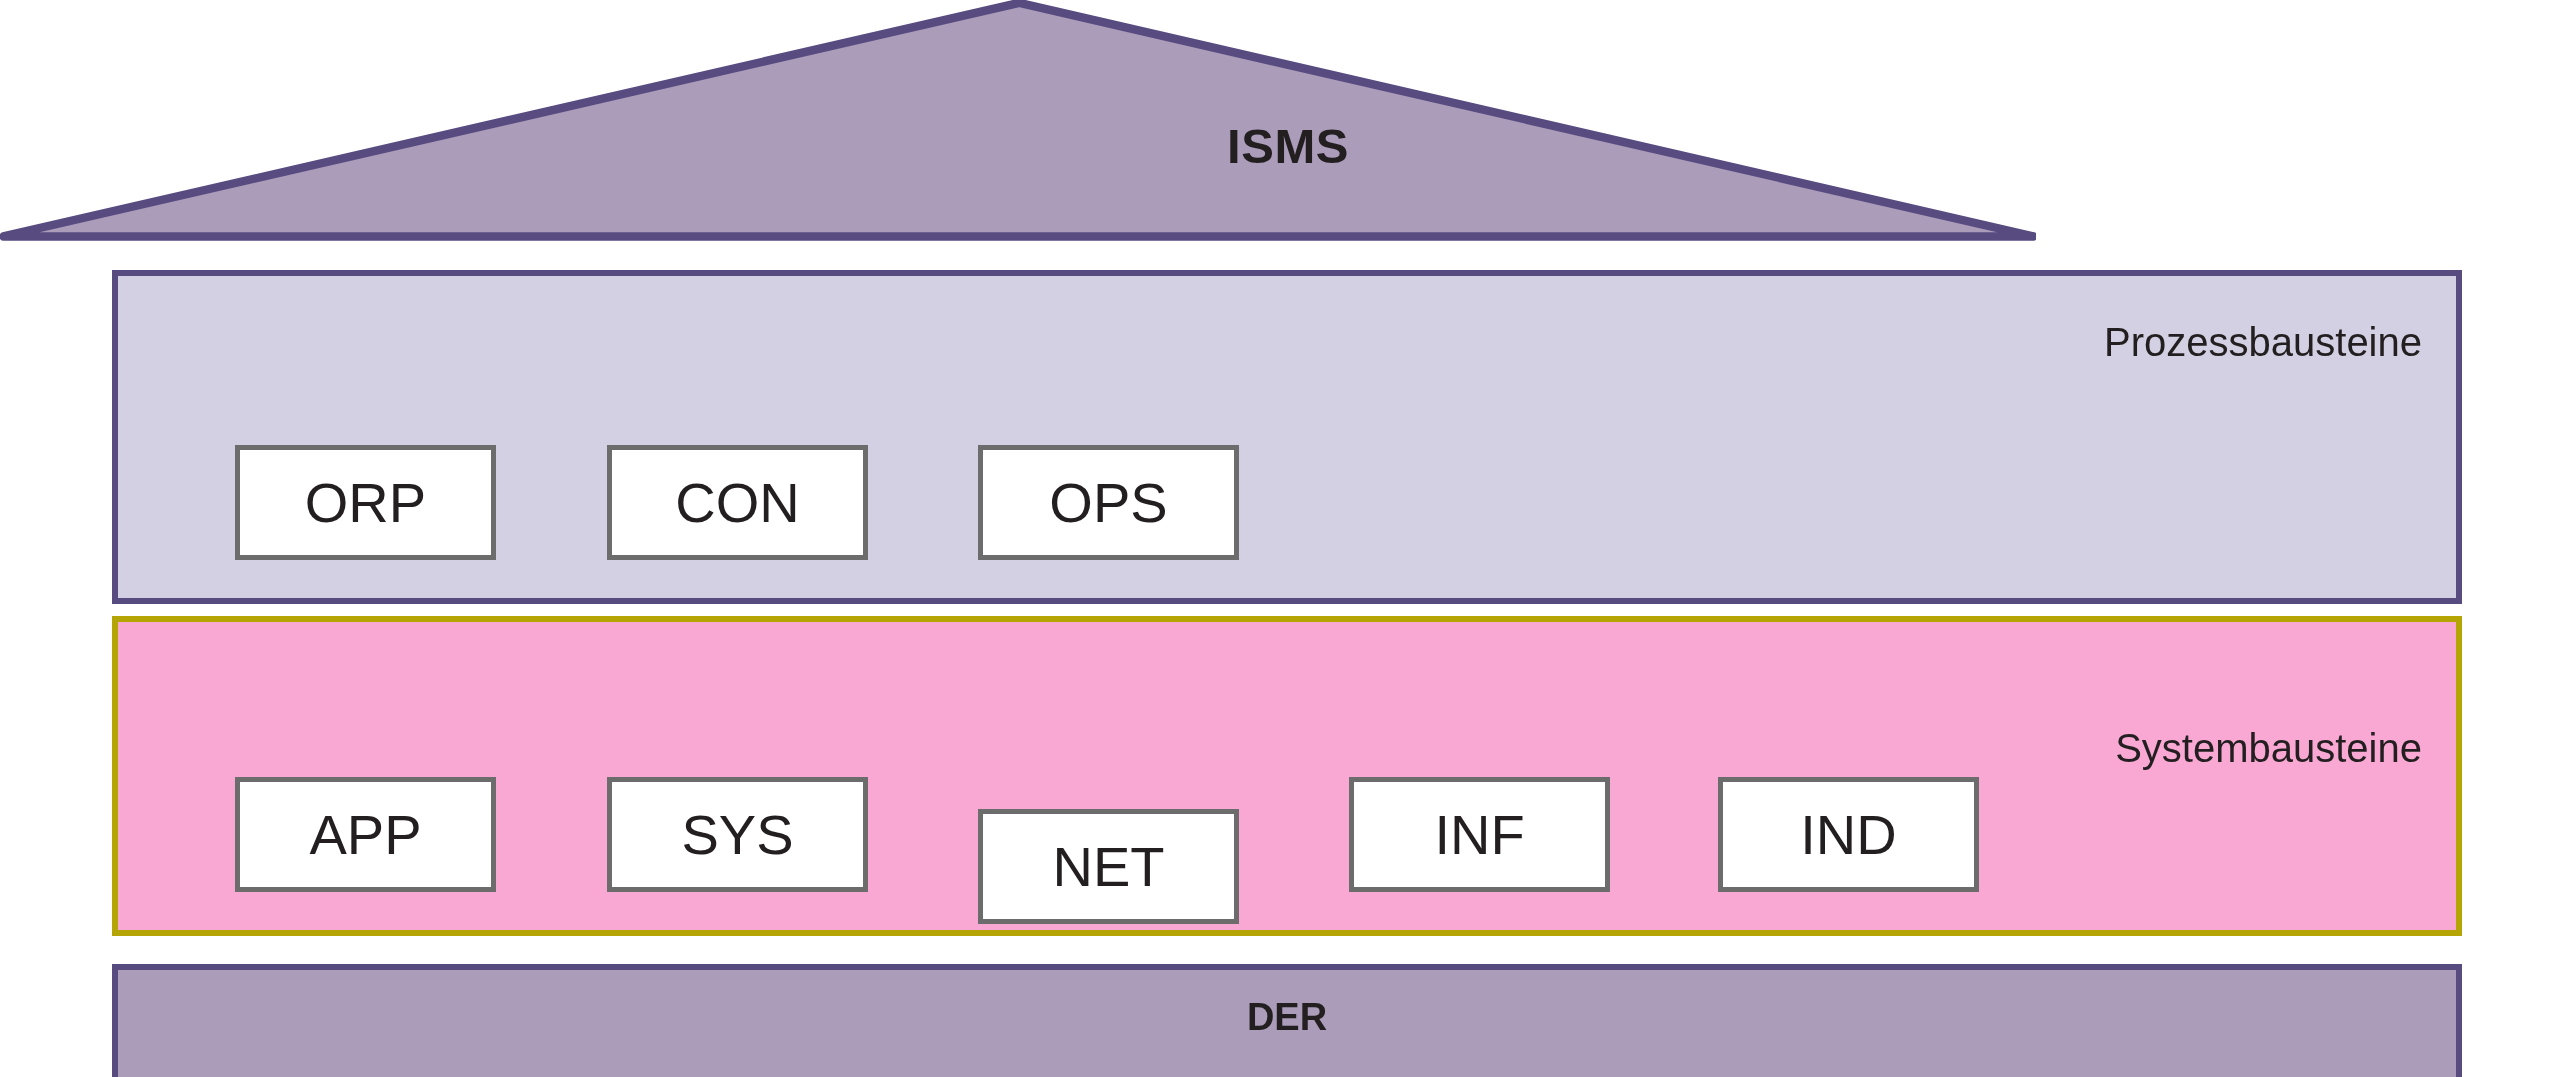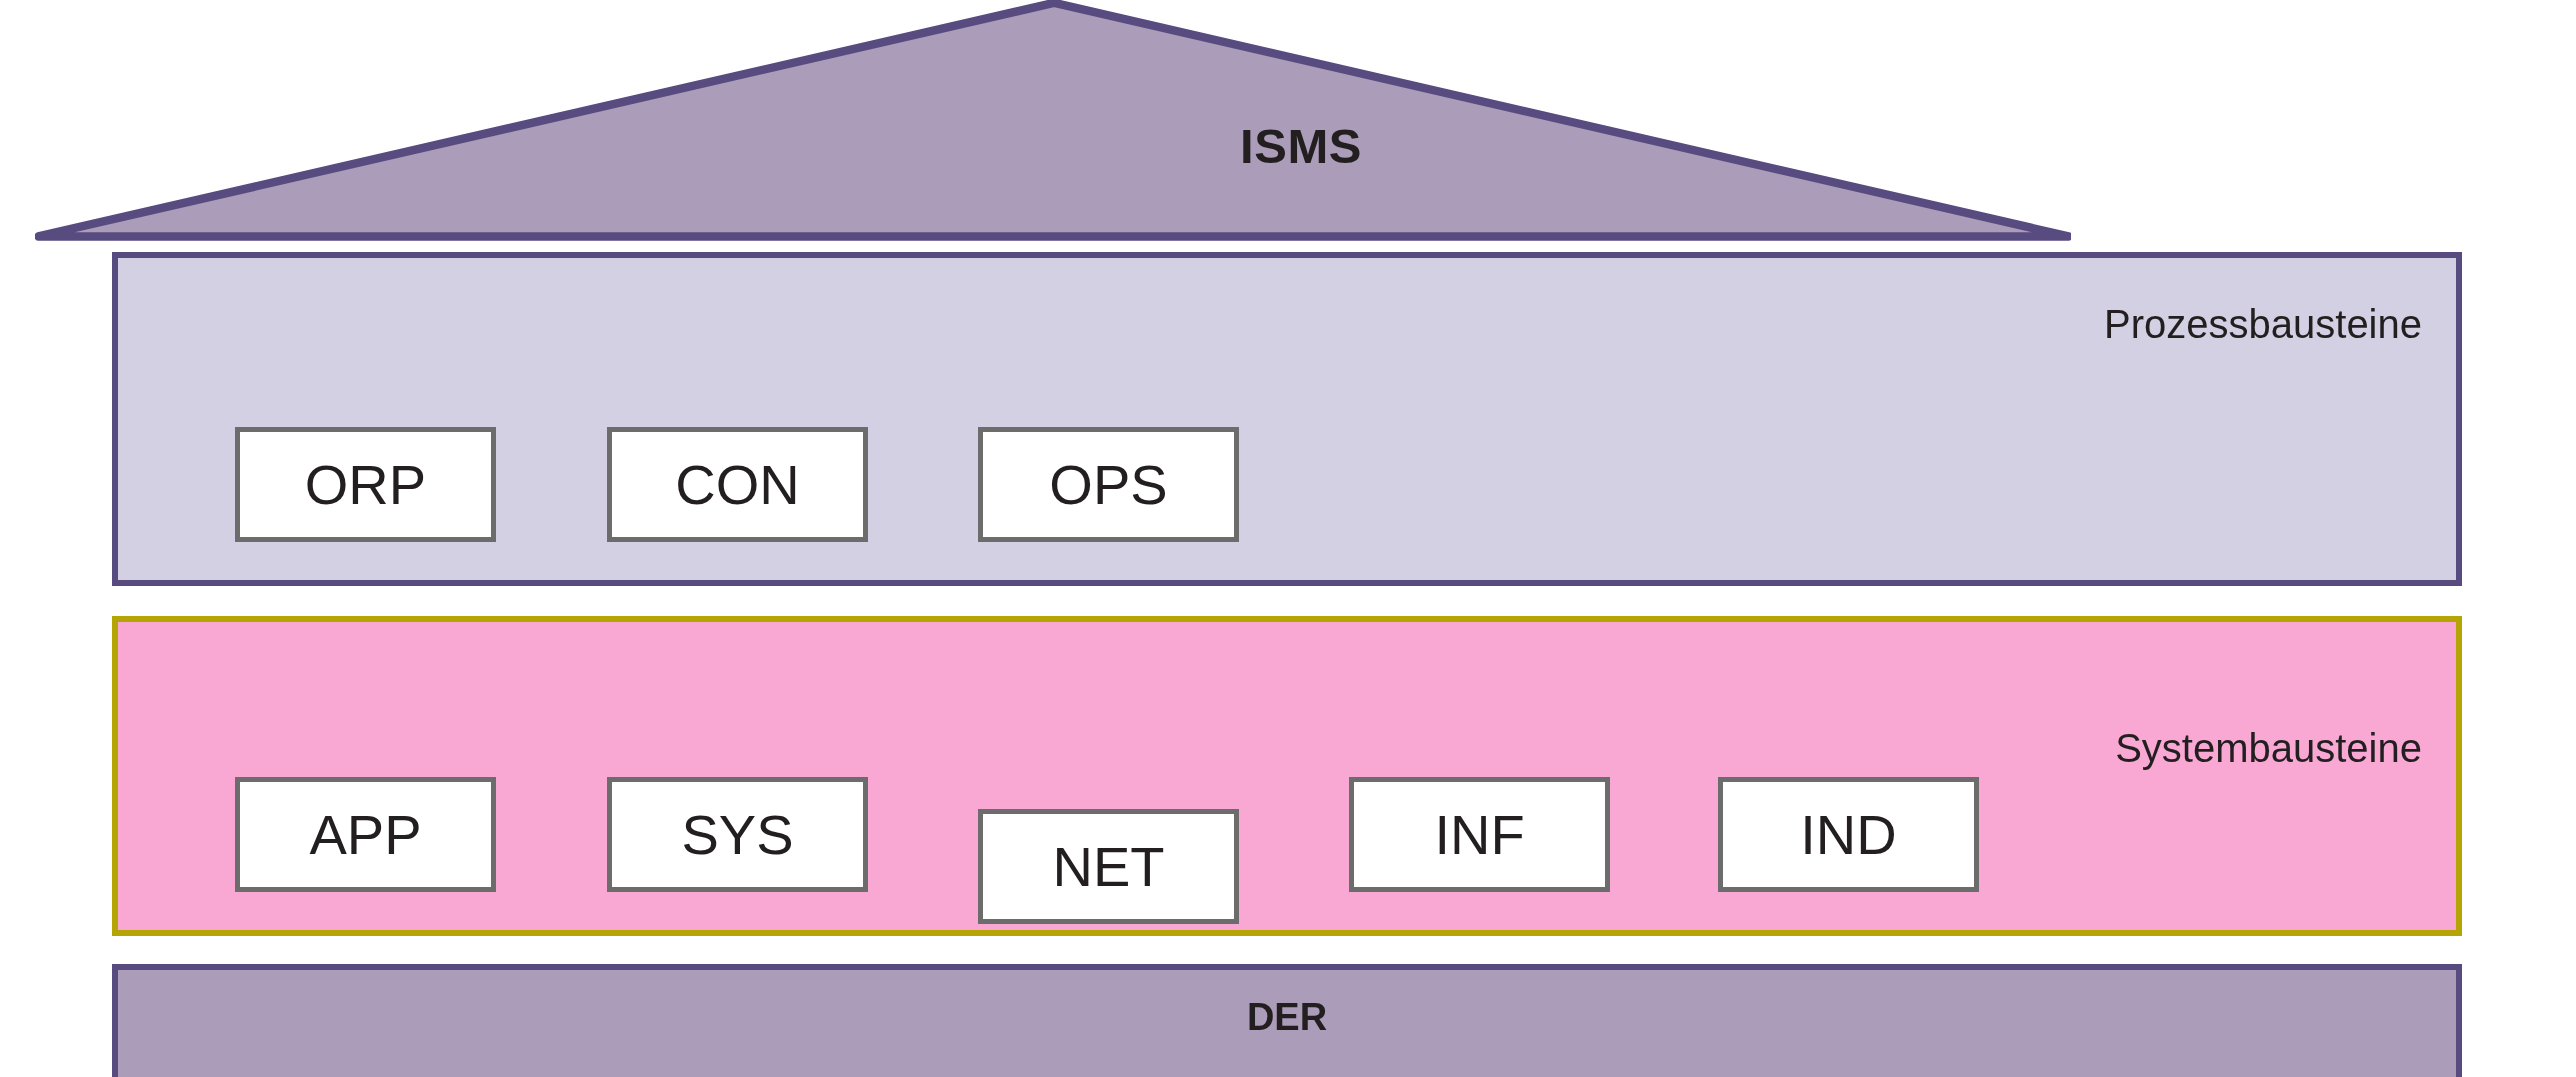--- a/index.html
+++ b/index.html
@@ -14,25 +14,24 @@
     position: relative;
     width: 2576px;
     height: 1077px;
     background: #ffffff;
     overflow: hidden;
   }
 
   
   .roof {
     position: absolute;
-    left: 13px;
+    left: 0px;
     top: 0px;
     width: 2036px;
     height: 244px;
-    padding-left: 22px;
   }
   .roof svg { display: block; width: 100%; height: 100%; }
   .roof-label {
     position: absolute;
     left: 0px;
     top: 118px;
     width: 2576px;
     text-align: center;
     font-size: 49px;
     font-weight: bold;
@@ -41,21 +40,21 @@
     pointer-events: none;
   }
 
   
   .band {
     position: absolute;
     box-sizing: border-box;
   }
   .band-process {
     left: 112px;
-    top: 252px;
+    top: 270px;
     width: 2350px;
     height: 334px;
     background: #d2d0e2;
     border: 6.6px solid #584b80;
   }
   .band-system {
     left: 112px;
     top: 616px;
     width: 2350px;
     height: 320px;

